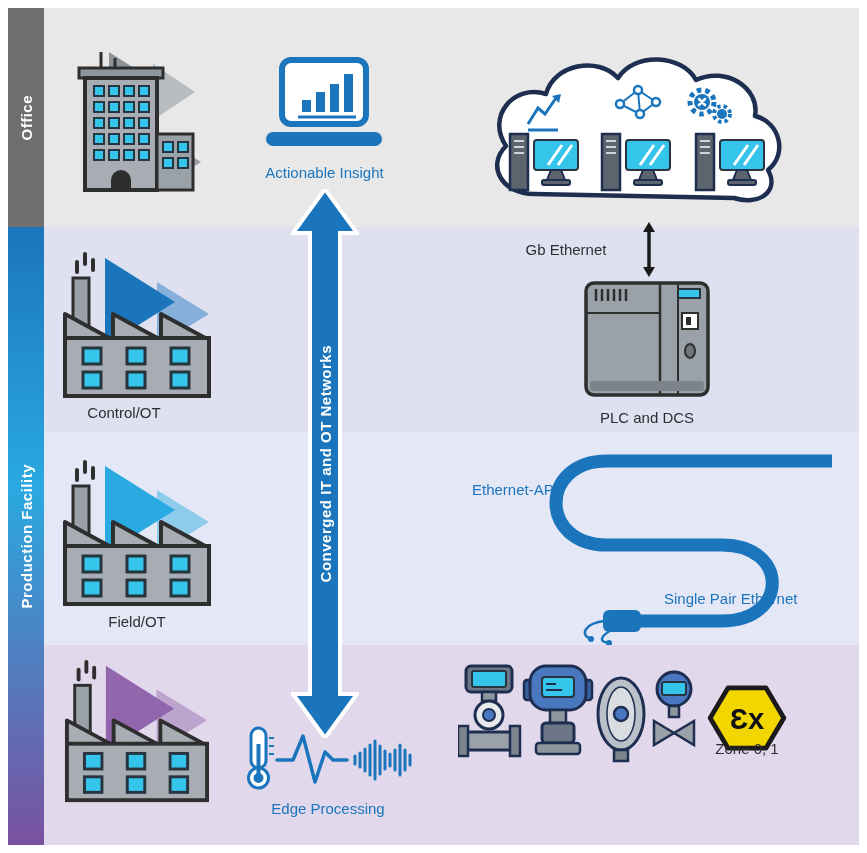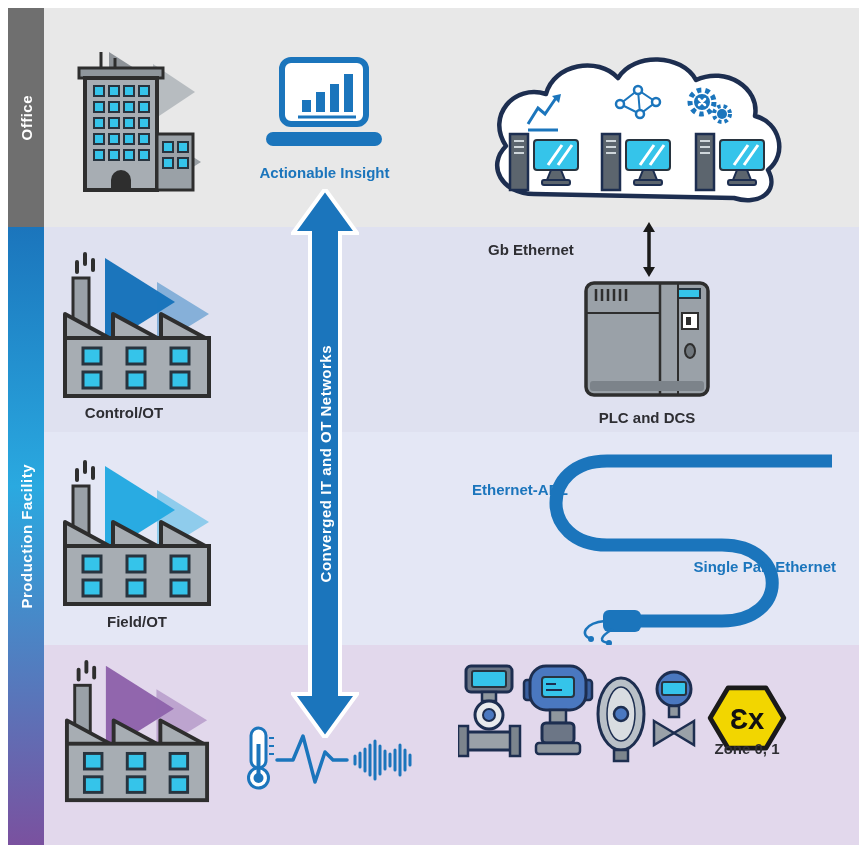--- a/index.html
+++ b/index.html
@@ -8,21 +8,21 @@
     --accent-blue:#1b75bc; --accent-lightblue:#29abe2; --accent-purple:#9166ad;
     --teal:#35c4ea; --ink:#1d2e50; --text-dark:#2e2e33; --hp-text:#8e3f97; --ex-yellow:#f2d600;
   }
   *{margin:0;padding:0;box-sizing:border-box}
   body{font-family:"Liberation Sans",sans-serif;background:#fff}
   .canvas{position:relative;width:867px;height:853px;background:#fff;overflow:hidden}
   .abs{position:absolute}
   .band{position:absolute}
   .bar{position:absolute;display:flex;align-items:center;justify-content:center}
   .vtext{writing-mode:vertical-rl;transform:rotate(180deg);color:#fff;font-weight:700;font-size:15px;letter-spacing:.5px;white-space:nowrap}
-  .label{position:absolute;font-weight:700;font-size:15px;color:var(--text-dark);text-align:center;line-height:1.25}
+  .label{position:absolute;font-weight:400;font-size:15px;color:var(--text-dark);text-align:center;line-height:1.25}
   .label.blue{color:var(--accent-blue)}
   .label.purple{color:var(--hp-text)}
   .blue-s{stroke:var(--accent-blue)}
   .blue-f{fill:var(--accent-blue)}
   .ink-s{stroke:var(--ink)}
   .ex-f{fill:var(--ex-yellow)}
   .win{fill:var(--teal);stroke:#28343f;stroke-width:3}
   .win2{fill:var(--teal);stroke:#28343f;stroke-width:2}
   .smoke{stroke:#2e2e2e;stroke-width:4;stroke-linecap:round}
   .factory.control .accent{fill:var(--accent-blue)}
@@ -43,27 +43,27 @@
   #lb-fld{left:57px;top:613px;width:160px}
   #ic-end{left:57px;top:660px;width:160px;height:146px}
   #lb-end{left:57px;top:812px;width:160px}
   #ic-laptop{left:262px;top:56px;width:124px;height:96px}
   #lb-ai{left:237px;top:164px;width:175px}
   #ar,#ar-lb{left:291px;top:189px;width:68px;height:549px}
   #ar-lb{position:absolute;display:flex;align-items:center;justify-content:center}
   #ic-edge{left:243px;top:726px;width:170px;height:70px}
   #lb-edge{left:238px;top:800px;width:180px}
   #ic-cloud{left:472px;top:46px;width:332px;height:168px}
-  #lb-gb{left:488px;top:241px;width:128px;text-align:left}
+  #lb-gb{left:502px;top:241px;width:128px;text-align:center}
   #ic-ud{left:640px;top:221px;width:18px;height:57px}
   #ic-plc{left:582px;top:277px;width:130px;height:126px}
   #lb-plc{left:572px;top:409px;width:150px}
   #lb-apl{left:472px;top:481px;width:130px;text-align:left}
   #ic-cable{left:487px;top:445px;width:345px;height:200px}
-  #lb-spe{left:664px;top:558px;width:172px;text-align:right}
+  #lb-spe{left:664px;top:590px;width:172px;text-align:left}
   #ic-instr{left:458px;top:664px;width:245px;height:112px}
   #ic-ex{left:707px;top:684px;width:80px;height:68px}
   #lb-zone{left:697px;top:740px;width:100px}
   #lb-hp{left:508px;top:789px;width:248px}
 </style>
 </head>
 <body>
 
 <div class="canvas">
 
@@ -192,20 +192,21 @@
     <g>
       <rect x="8" y="2" width="15" height="40" rx="7.5" fill="#fff" class="blue-s" stroke-width="3"></rect>
       <circle cx="15.5" cy="52" r="10" fill="#fff" class="blue-s" stroke-width="3"></circle>
       <circle cx="15.5" cy="52" r="5" class="blue-f"></circle>
       <line x1="15.5" y1="18" x2="15.5" y2="49" class="blue-s" stroke-width="4"></line>
       <path d="M26 12 h5 M26 20 h5 M26 28 h5" class="blue-s" stroke-width="2" fill="none"></path>
     </g>
     <path d="M34 34 H50 L60 10 L72 56 L82 26 L90 34 H104" class="blue-s" stroke-width="3.5" fill="none" stroke-linejoin="round" stroke-linecap="round"></path>
     <path d="M112 30 v8 M117 27 v14 M122 23 v22 M127 19 v30 M132 15 v38 M137 20 v28 M142 25 v18 M147 28 v12 M152 24 v20 M157 19 v30 M162 24 v20 M167 29 v10" class="blue-s" stroke-width="3" fill="none" stroke-linecap="round"></path>
   </svg>
+  <div class="label blue" id="lb-edge">Edge Processing</div>
 
   <svg class="abs" id="ic-cloud" viewBox="0 0 332 168">
     <path class="ink-s" fill="#ffffff" stroke-width="4.5" stroke-linejoin="round" d="M62 148 C30 148,14 120,34 100 C14 70,42 38,74 48 C82 18,126 10,146 32 C162 6,210 8,224 34 C254 20,288 42,283 70 C308 76,316 108,296 124 C308 146,286 160,262 152 L62 148 Z"></path>
     <g transform="translate(56,48)">
       <path d="M0 30 L10 14 L17 20 L28 4" class="blue-s" fill="none" stroke-width="3"></path>
       <polygon points="24,2 33,0 31,9" class="blue-f"></polygon>
       <line x1="0" y1="36" x2="30" y2="36" class="blue-s" stroke-width="3"></line>
     </g>
     <g transform="translate(142,38)">
       <path d="M6 20 L24 6 L42 18 L26 30 Z M24 6 L26 30" class="blue-s" fill="none" stroke-width="2"></path>

